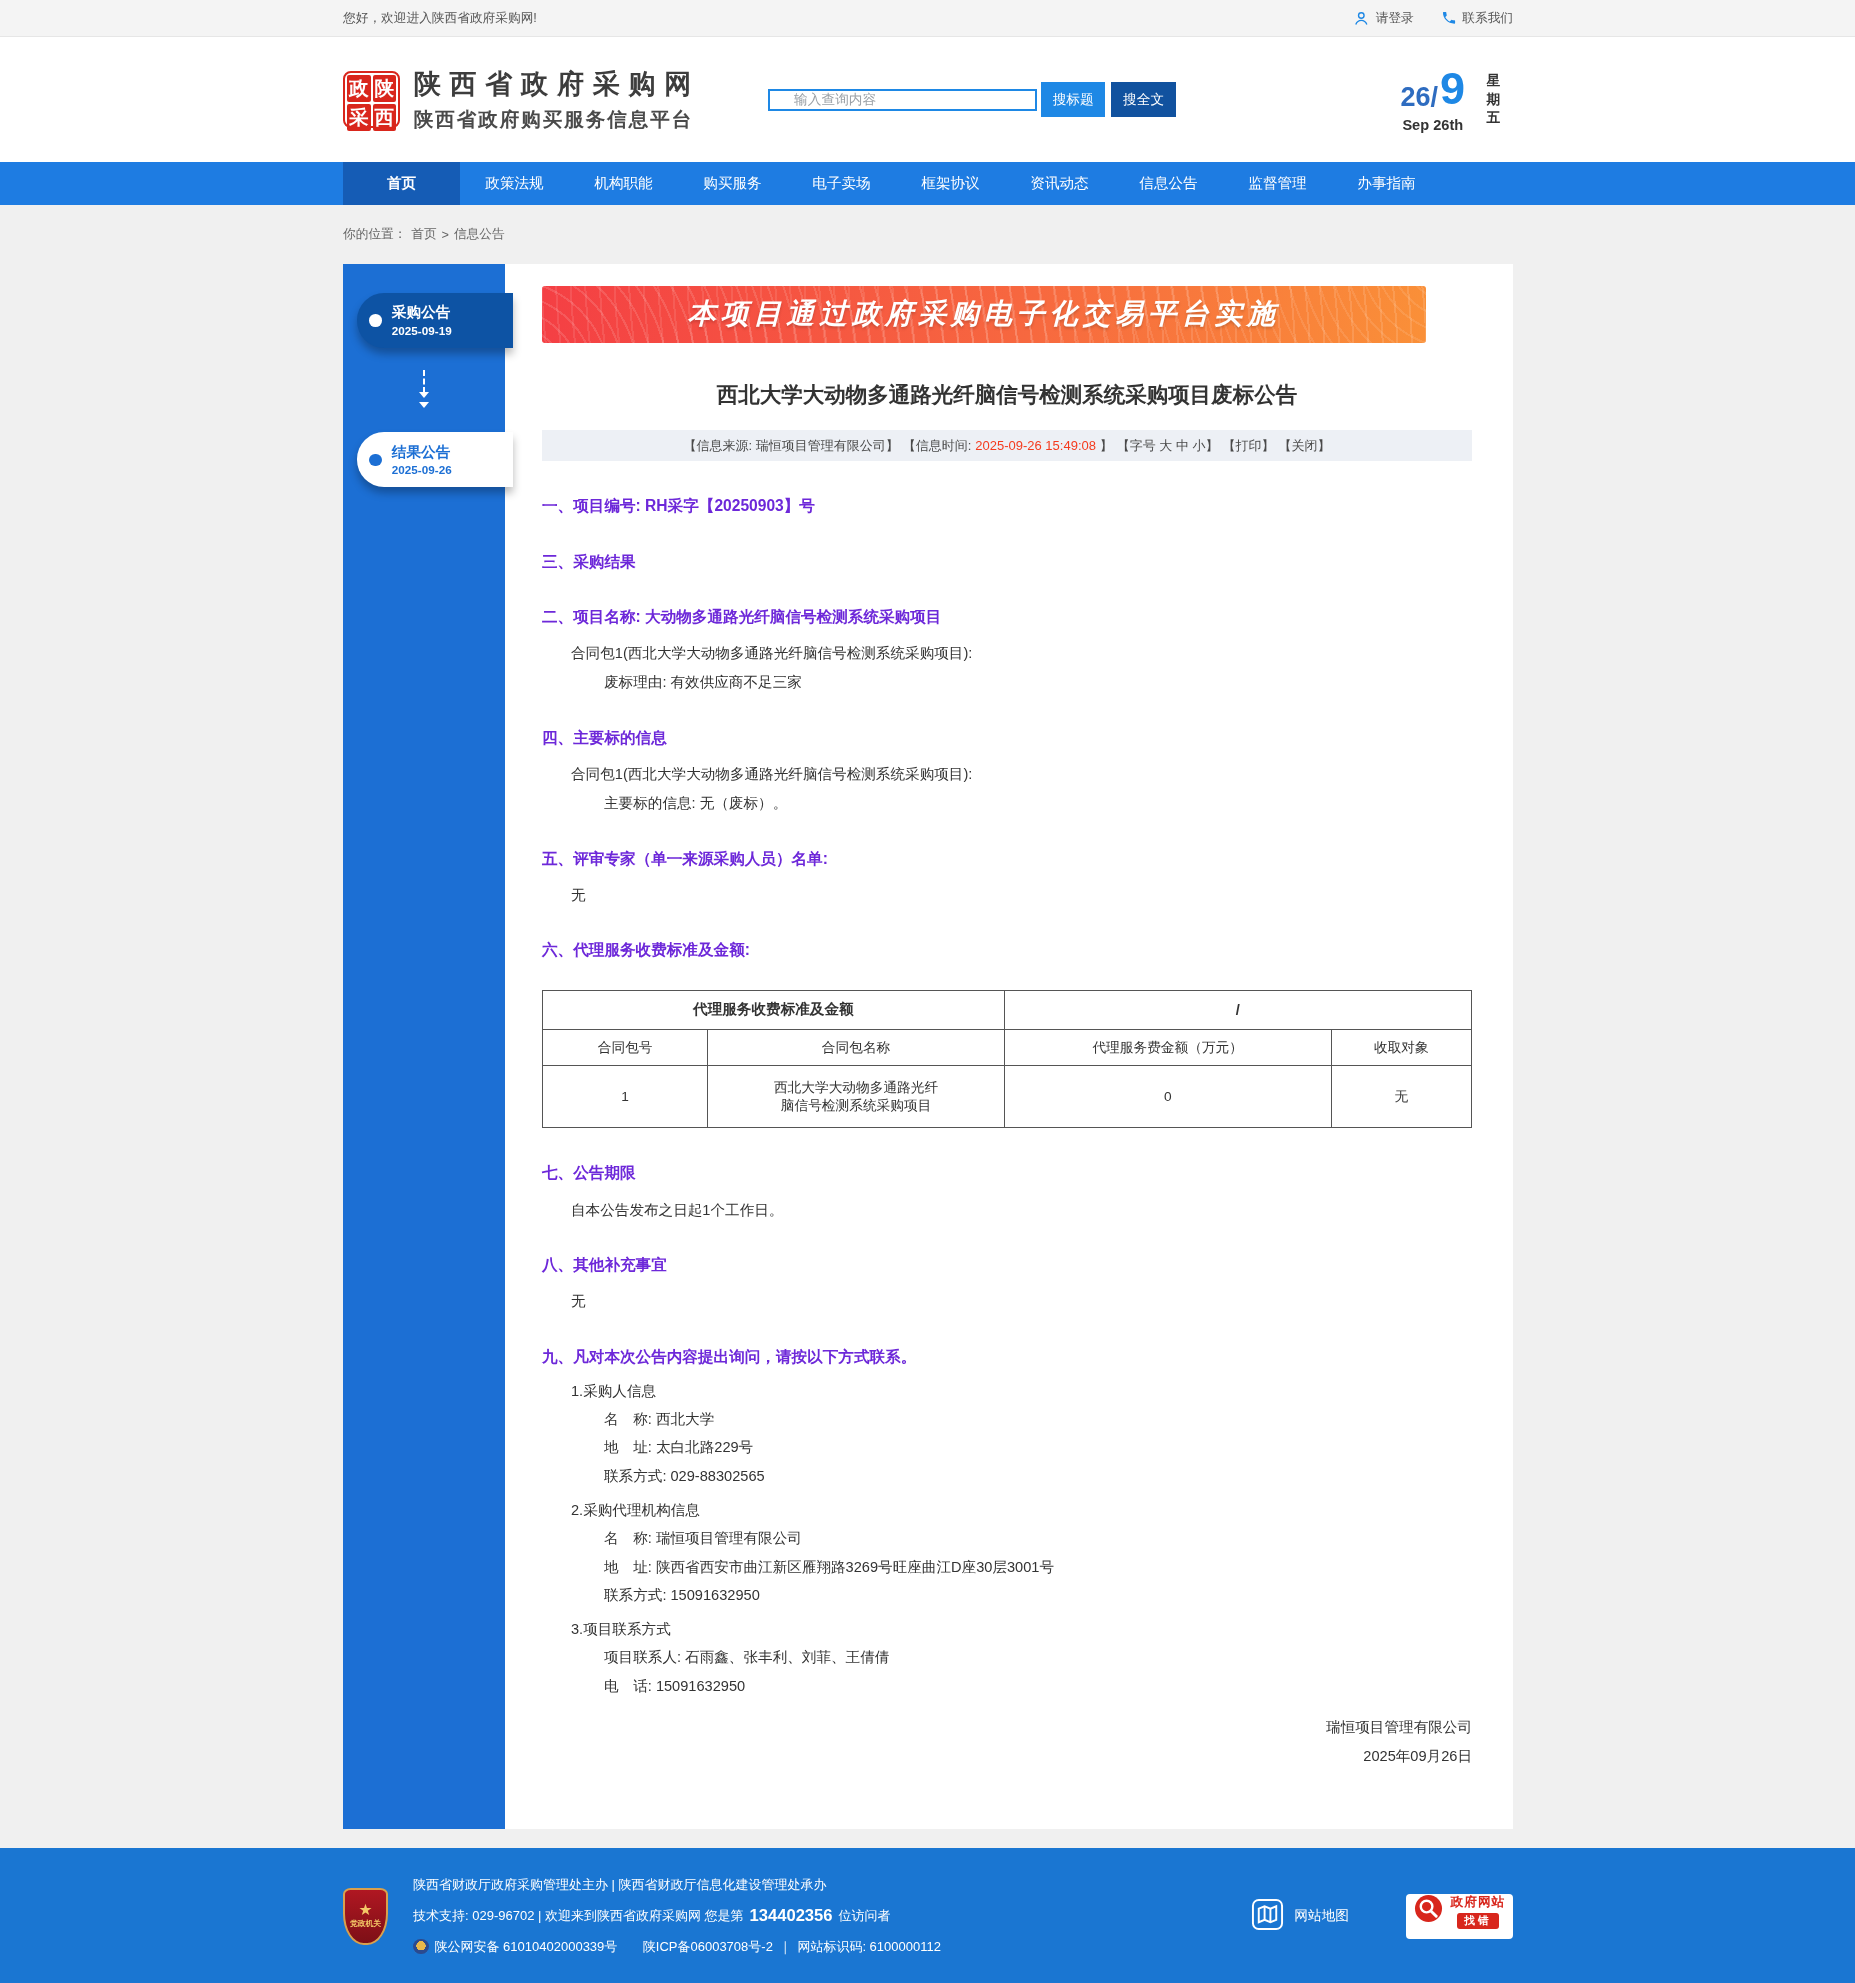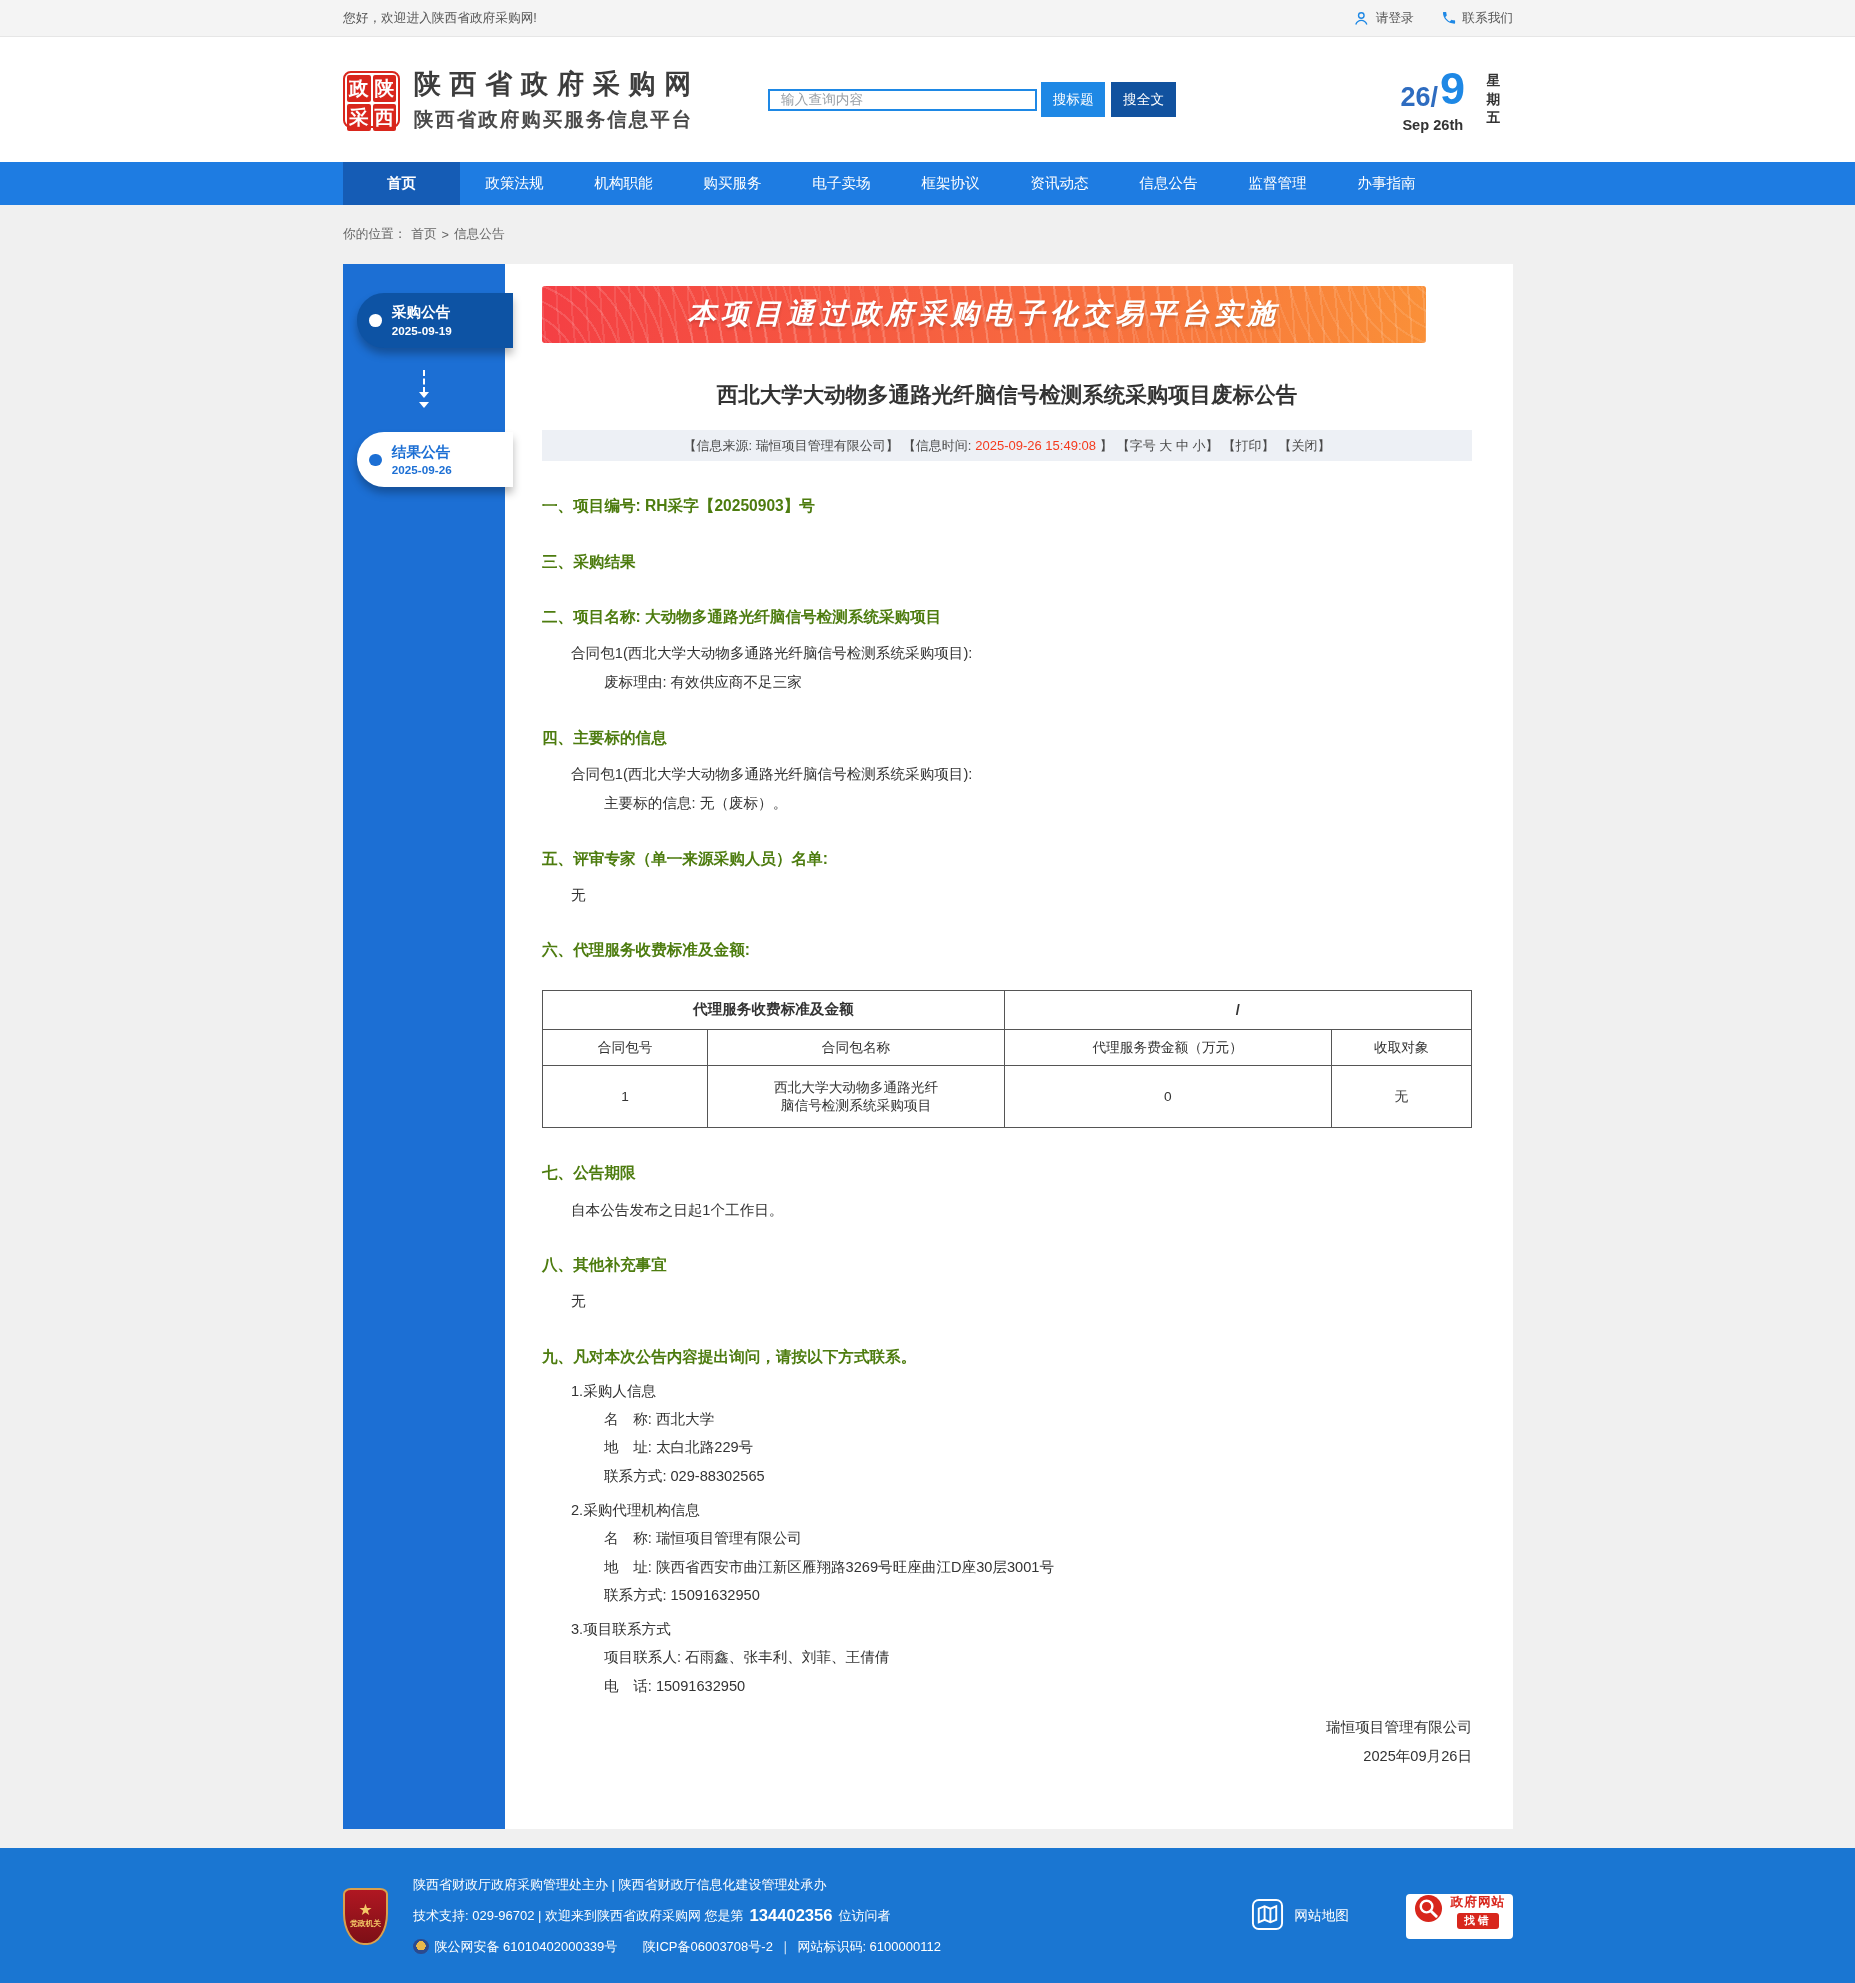--- a/index.html
+++ b/index.html
@@ -15,21 +15,21 @@
 
   
   .header { height:125px; background:#fff; }
   .header-inner { height:100%; display:flex; align-items:center; }
   .logo { display:flex; align-items:center; gap:13.7px; }
   .seal { width:57px; height:57px; background:#fff; border:2.9px solid #d9261c; border-radius:7.8px; display:grid; grid-template-columns:1fr 1fr; gap:2px; padding:2px; }
   .seal span { background:#d9261c; color:#fff; font-weight:bold; font-size:19.5px; display:flex; align-items:center; justify-content:center; border-radius:2px; }
   .site-name { font-size:27px; font-weight:bold; color:#3d3d3d; letter-spacing:8.8px; }
   .site-sub { font-size:19.5px; color:#4a4a4a; letter-spacing:2px; margin-top:4.9px; font-weight:bold; }
   .search-box { display:flex; align-items:center; margin-left:68px; }
-  .search-input { width:269px; height:22px; border:2px solid #1e88e5; outline:none; padding:0 11px; font-size:13.7px; color:#333; }
+  .search-input { width:269px; height:22px; border:2px solid #1e88e5; outline:none; padding:0 24px; font-size:13.7px; color:#333; }
   .search-input::placeholder { color:#9aa0a6; }
   .search-btn { height:35px; padding:0 11.7px; border:none; color:#fff; font-size:13.7px; cursor:pointer; }
   .btn-title { background:#1e88e5; margin-left:3.9px; }
   .btn-full { background:#11529f; margin-left:5.9px; }
   .datebox { margin-left:auto; display:flex; align-items:flex-start; gap:21.5px; padding-right:9.8px; }
   .date-main { text-align:center; }
   .dm { display:flex; align-items:flex-end; justify-content:center; line-height:1; }
   .dm .day, .dm .slash { font-size:27px; font-weight:bold; color:#2e6cc0; }
   .dm .mon { font-size:45px; font-weight:bold; color:#1e88e5; margin-left:2px; }
   .date-eng { font-size:14.6px; font-weight:bold; color:#333; margin-top:5.9px; }
@@ -69,21 +69,21 @@
       repeating-radial-gradient(circle at -4% 170%, rgba(255,255,255,.13) 0 2px, transparent 2px 14.6px),
       repeating-radial-gradient(circle at 104% -70%, rgba(255,255,255,.10) 0 2px, transparent 2px 14.6px),
       linear-gradient(95deg,#f43f44 0%,#f7683f 55%,#fa9038 100%);
   }
   .banner span { color:#fff; font-size:28px; font-weight:bold; font-style:italic; letter-spacing:4.9px; text-shadow:0 2px 2.9px rgba(0,0,0,.18); }
   .article-title { margin-top:37px; text-align:center; font-size:21.5px; font-weight:bold; color:#333; }
   .meta-bar { margin-top:21.5px; height:31px; background:#edf0f5; display:flex; align-items:center; justify-content:center; gap:3.9px; font-size:13px; color:#4a4a4a; }
   .meta-time { color:#f53b1e; }
   .meta-link { cursor:pointer; }
 
-  .sec-heading { margin-top:35px; font-size:15.6px; font-weight:bold; color:#4d7c0f; line-height:20.5px; }
+  .sec-heading { margin-top:35px; font-size:15.6px; font-weight:bold; color:#6d28d9; line-height:20.5px; }
   .sec-line1 { margin-top:15.6px; margin-left:29px; font-size:14.6px; line-height:20.5px; color:#333; }
   .sec-line2 { margin-top:8.8px; margin-left:62px; font-size:14.6px; line-height:20.5px; color:#333; }
 
   .fee-table { margin-top:29px; width:100%; border-collapse:collapse; font-size:13.7px; color:#333; }
   .fee-table td, .fee-table th { border:1px solid #555; text-align:center; padding:8.8px 5.9px; font-weight:normal; }
   .fee-table .th-merged { height:39px; font-weight:bold; font-size:14.6px; }
   .fee-table .col-1 { width:17.8%; } .fee-table .col-2 { width:31.9%; }
   .fee-table .col-3 { width:35.2%; } .fee-table .col-4 { width:15.1%; }
   .fee-table .data-row td { height:62px; }
   .fee-table .name-cell { padding:8.8px 59px; }

